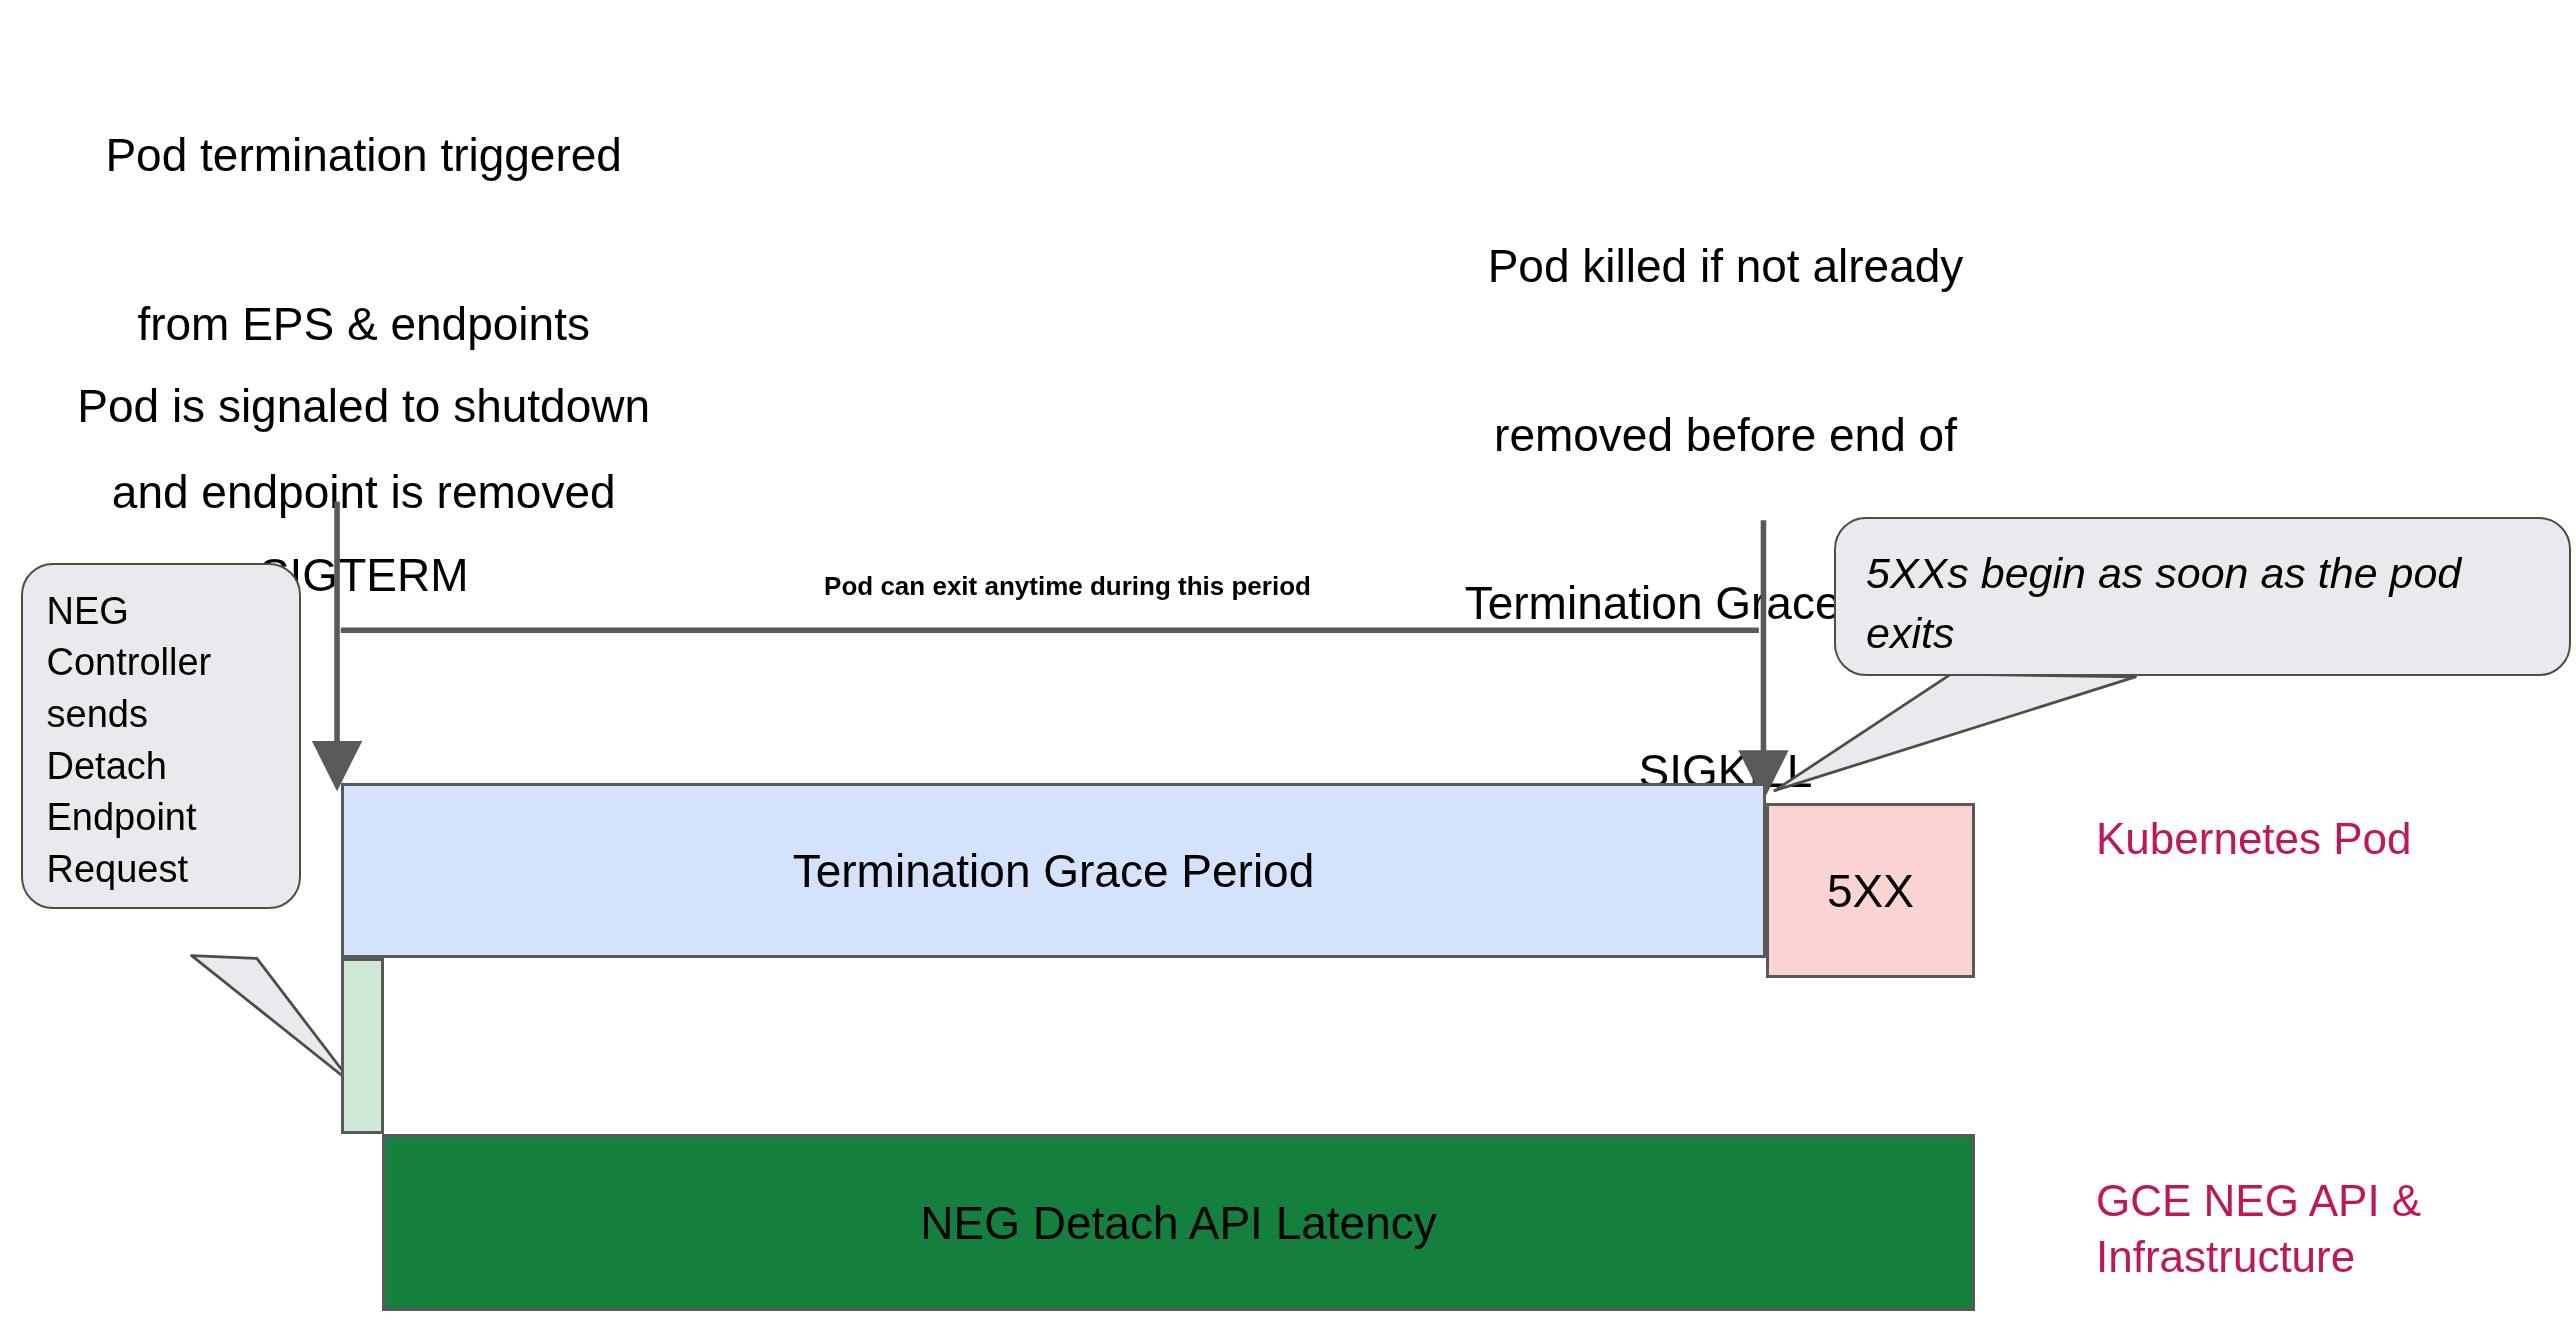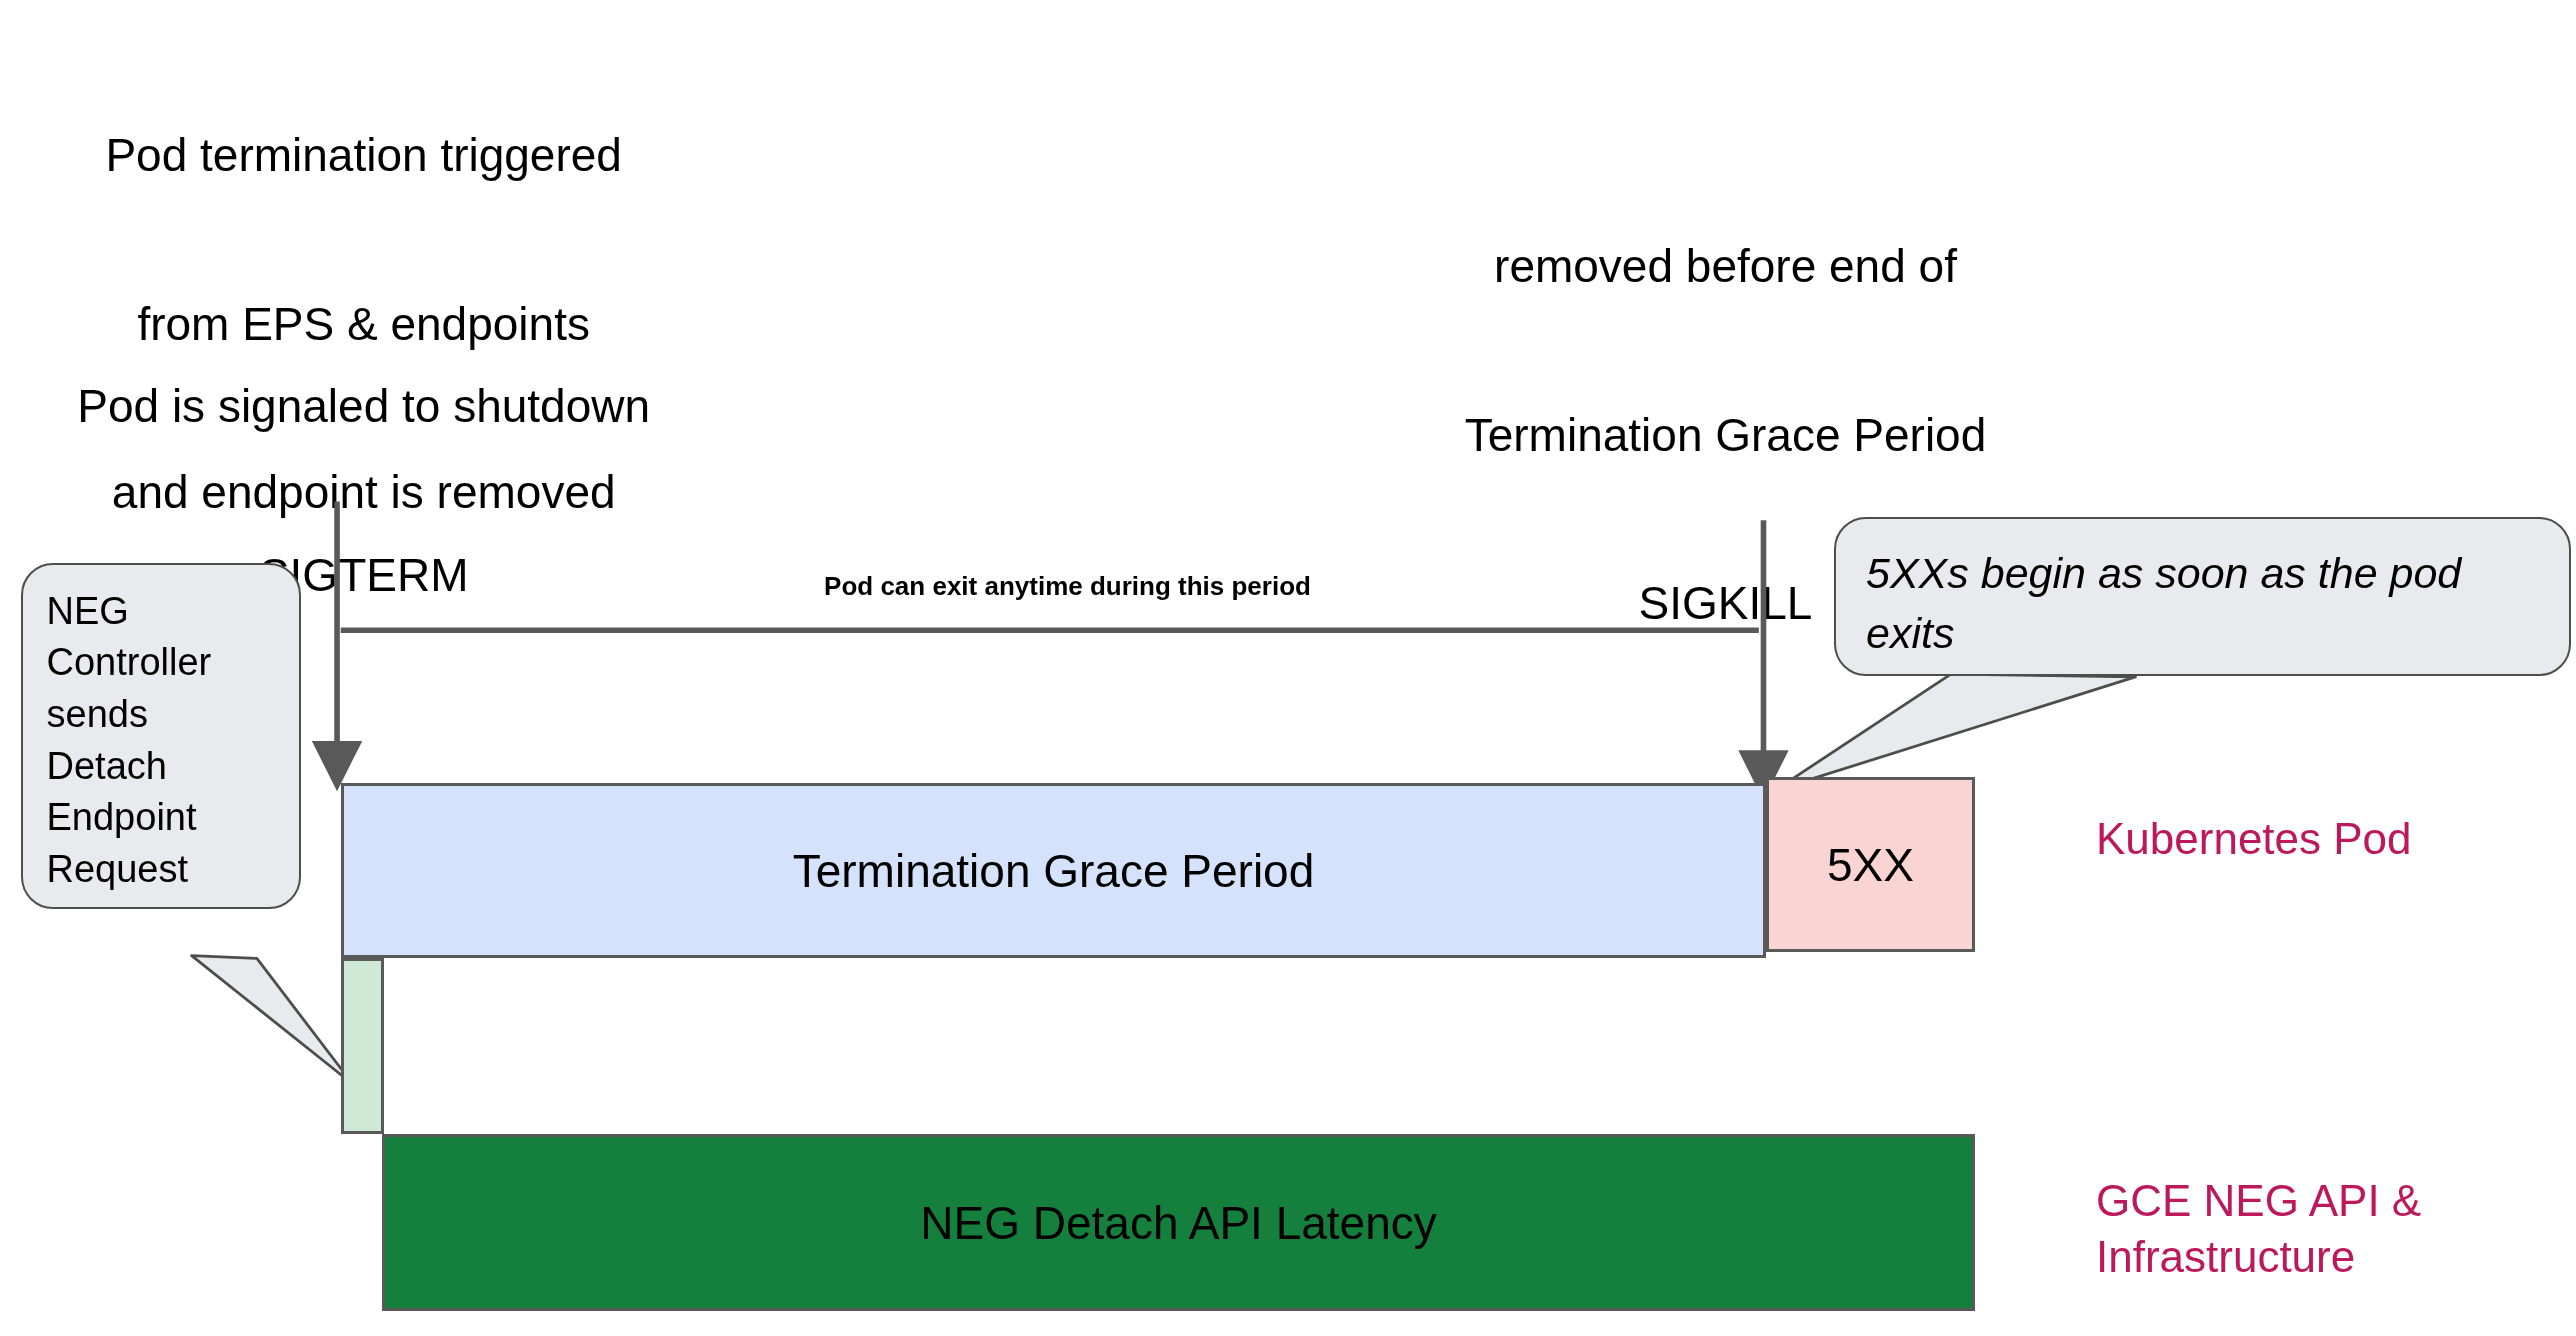--- a/index.html
+++ b/index.html
@@ -88,20 +88,21 @@
     <div>from EPS &amp; endpoints</div>
     <div>and endpoint is removed</div>
   </div>
 
   <div class="txt note-top" style="left:18.7px; top:266px; width:690px;">
     <div>Pod is signaled to shutdown</div>
     <div>SIGTERM</div>
   </div>
 
   <div class="txt note-top" style="left:1399px; top:126px; width:653px;">
+    <div>Pod killed if not already</div>
     <div>removed before end of</div>
     <div>Termination Grace Period</div>
     <div>SIGKILL</div>
   </div>
 
   <svg class="overlay" viewBox="0 0 2762 1433">
     <defs>
       <marker id="arrowhead" markerWidth="9" markerHeight="9" refX="4.2" refY="4.5" orient="auto" markerUnits="strokeWidth">
         <path d="M0,0 L9,4.5 L0,9 Z" fill="#595959"></path>
       </marker>
@@ -122,21 +123,21 @@
   </svg>
 
   <div class="period-label" style="left:676px; top:571px; width:783px;">Pod can exit anytime during this period</div>
 
   <div class="callout" style="left:20.5px; top:563px; width:280px; height:346px;">NEG Controller sends Detach Endpoint Request</div>
 
   <div class="callout callout-right" style="left:1834px; top:517px; width:737px; height:159px;">5XXs begin as soon as the pod exits</div>
 
   <div class="bar bar-blue" style="left:341px; top:783px; width:1425px; height:175px;">Termination Grace Period</div>
 
-  <div class="bar bar-pink" style="left:1766px; top:777px; width:209px; height:175px;">5XX</div>
+  <div class="bar bar-pink" style="left:1766px; top:803px; width:209px; height:175px;">5XX</div>
 
   <div class="lane-label" style="left:2096px; top:811px;">Kubernetes Pod</div>
 
   <div class="bar bar-green" style="left:341px; top:958px; width:43px; height:176px;"></div>
 
 
   <div class="bar bar-yellow" style="left:382px; top:1134px; width:1593px; height:177px;">NEG Detach API Latency</div>
 
   <div class="lane-label" style="left:2096px; top:1173px;">
     <div>GCE NEG API &amp;</div>

